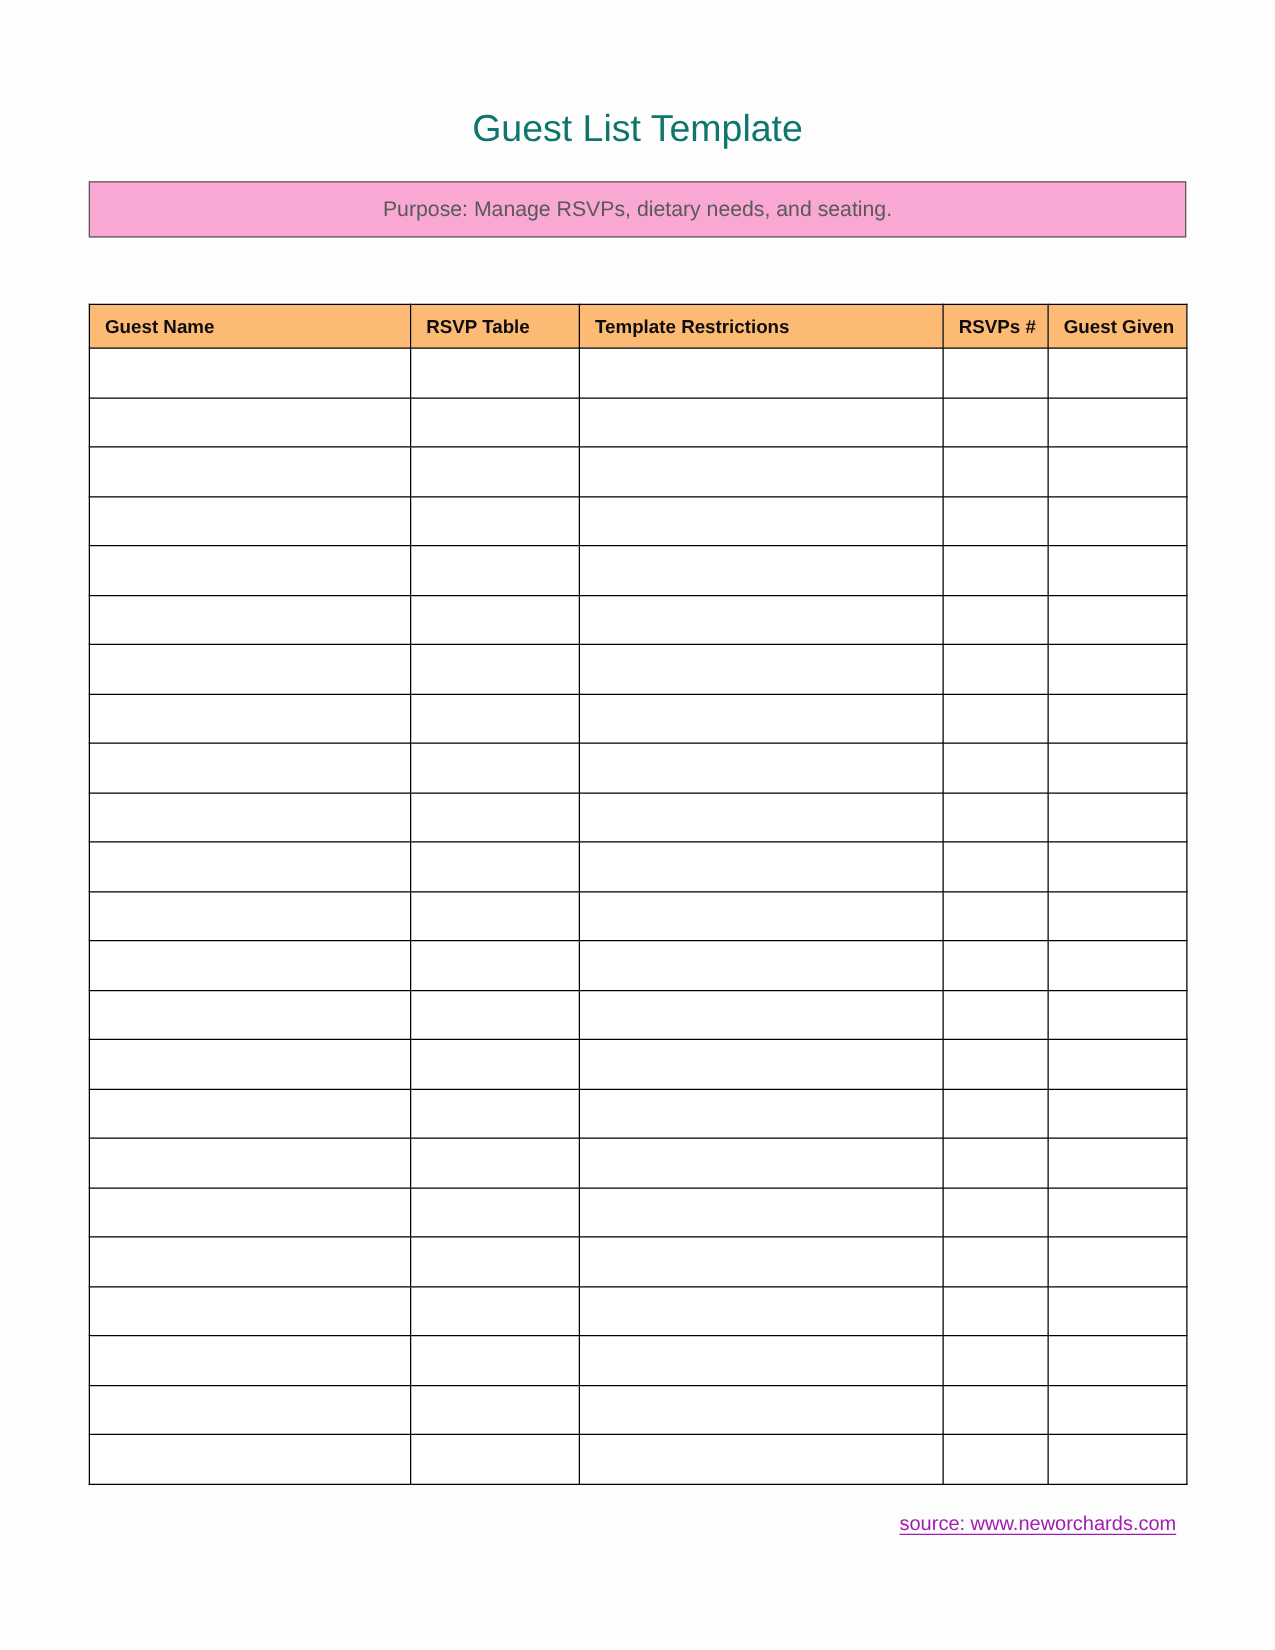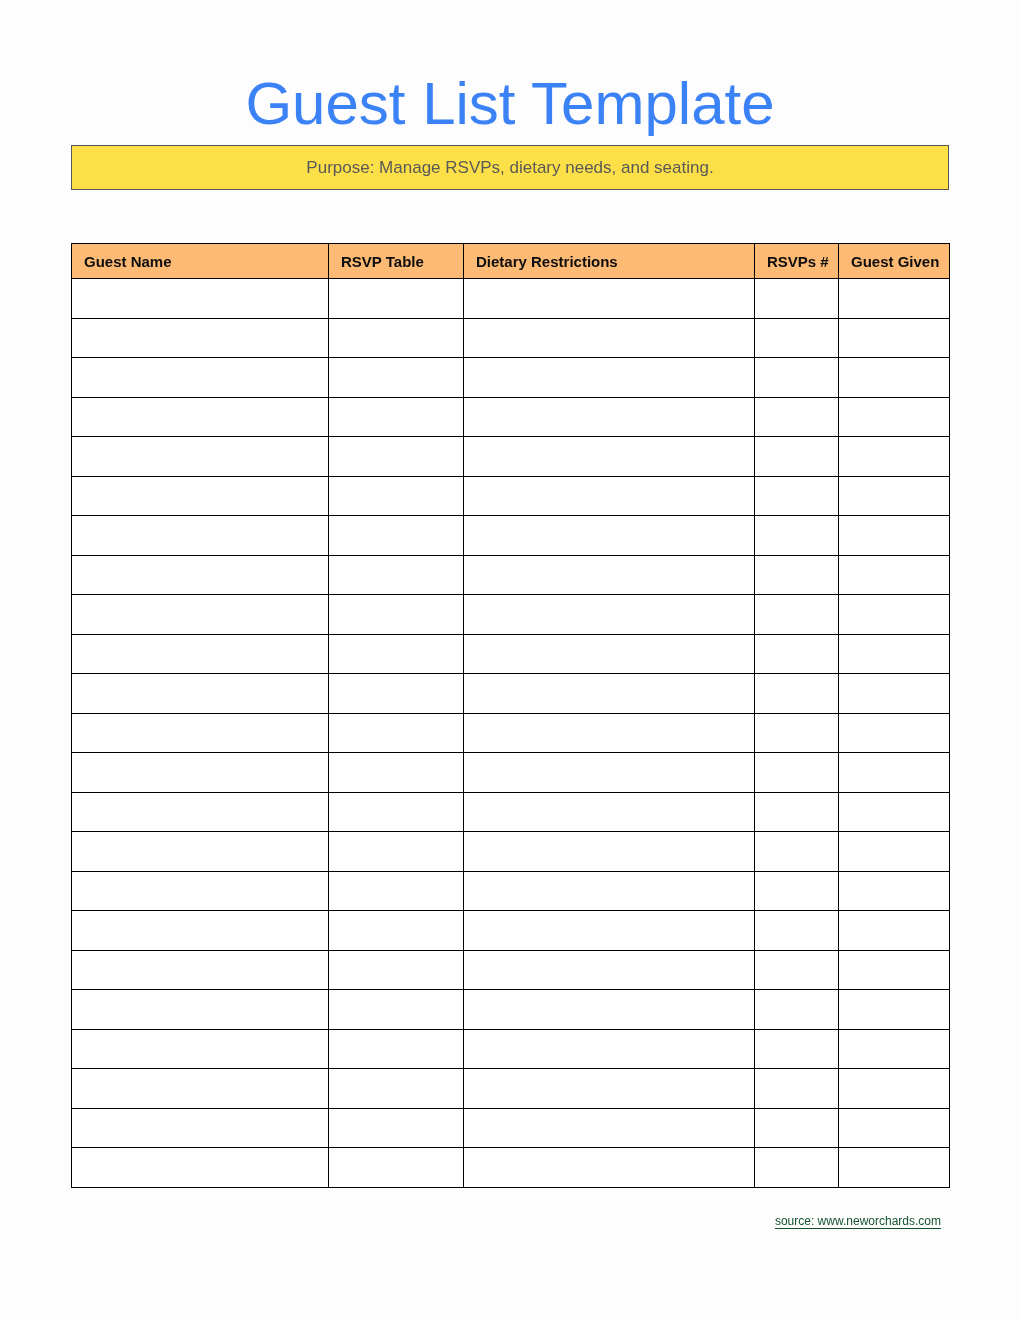--- a/index.html
+++ b/index.html
@@ -17,31 +17,31 @@
   }
   .page {
     width: 1020px;
     height: 1320px;
     position: relative;
   }
   .title {
     margin: 76px 0 0 0;
     padding: 0;
     text-align: center;
-    font-size: 60px;
+    font-size: 30px;
     line-height: 56px;
     font-weight: 500;
     letter-spacing: 0px;
-    color: #3b82f6;
+    color: #0f766e;
   }
   .banner {
     width: 878px;
     margin: 13px auto 0 auto;
     height: 45px;
-    background: #fde047;
+    background: #f9a8d4;
     border: 1px solid #595959;
     display: flex;
     align-items: center;
     justify-content: center;
   }
   .banner span {
     font-size: 17px;
     color: #595959;
   }
   .table-wrap {
@@ -75,22 +75,22 @@
     background: #ffffff;
     font-size: 15px;
   }
   .footer {
     width: 878px;
     margin: 23px auto 0 auto;
     text-align: right;
     padding-right: 8px;
   }
   .source-link {
-    font-size: 12px;
-    color: #14532d;
+    font-size: 16px;
+    color: #a21caf;
     text-decoration: underline;
     text-underline-offset: 3px;
     cursor: pointer;
   }
 </style>
 </head>
 <body>
 
 <div class="page">
 
@@ -106,21 +106,21 @@
         <col style="width:257px">
         <col style="width:135px">
         <col style="width:291px">
         <col style="width:84px">
         <col style="width:111px">
       </colgroup>
       <thead>
         <tr>
           <th>Guest Name</th>
           <th>RSVP Table</th>
-          <th>Dietary Restrictions</th>
+          <th>Template Restrictions</th>
           <th>RSVPs #</th>
           <th>Guest Given</th>
         </tr>
       </thead>
       <tbody id="table-body">
           <tr>
             <td></td>
             <td></td>
             <td></td>
             <td></td>

